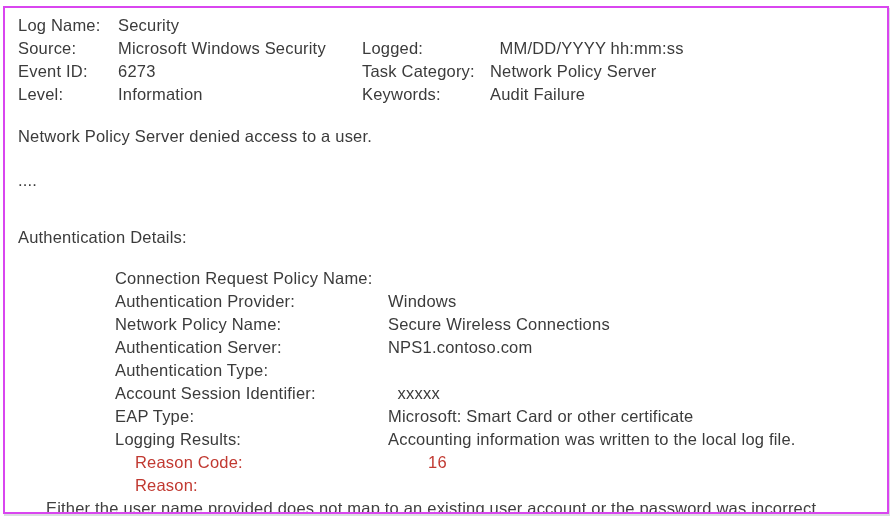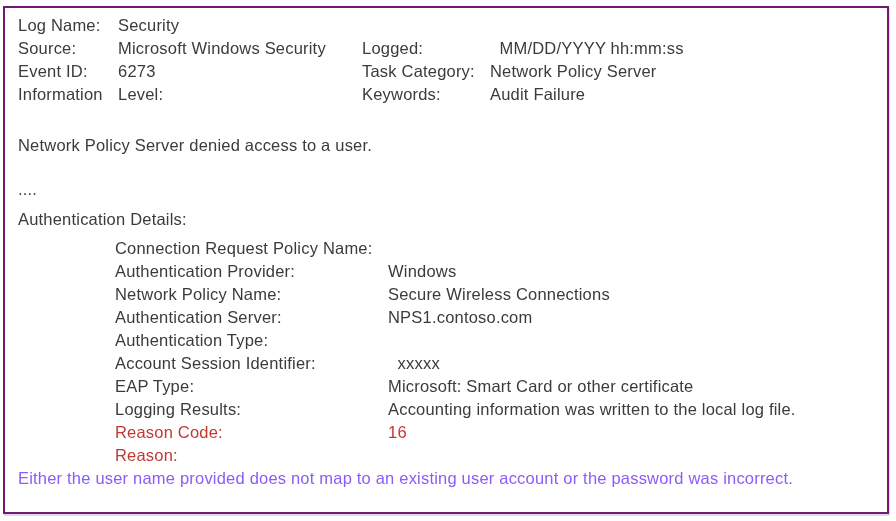--- a/index.html
+++ b/index.html
@@ -5,45 +5,45 @@
   * { box-sizing: border-box; }
   html, body {
     margin: 0; padding: 0;
     width: 896px; height: 521px;
     background: #ffffff;
     font-family: "Liberation Sans", sans-serif;
   }
   .panel {
     position: absolute;
     left: 3px; top: 6px; right: 7px; bottom: 7px;
-    border: 2px solid #701a75;
+    border: 2px solid #d946ef;
     background: #ffffff;
     padding: 6px 8px 8px 13px;
     color: #3b3b3b;
     font-size: 16.5px;
     letter-spacing: 0.2px;
     line-height: 23px;
     box-shadow: 1px 2px 0 rgba(111,118,130,0.25);
     overflow: hidden;
   }
   .hrow {
     display: grid;
     grid-template-columns: 100px 244px 128px 1fr;
   }
   .drow {
     display: grid;
     grid-template-columns: 97px 273px 1fr;
   }
   .cell { white-space: pre-wrap; overflow: hidden; }
-  .p-denied { margin-top: 28px; }
+  .p-denied { margin-top: 19px; }
   .p-dots   { margin-top: 21px; }
-  .p-auth   { margin-top: 7px; }
-  .details  { margin-top: 6px; }
-  .alert    { color: #c13931; }
-  .footer   { color: #8b5cf6; white-space: nowrap; }
+  .p-auth   { margin-top: 34px; }
+  .details  { margin-top: 18px; }
+  .alert    { color: #c13931; gap: 20px; }
+  .footer   { color: #404040; white-space: nowrap; margin-left: 28px; }
 </style>
 </head>
 <body>
 
 <div class="panel">
 
   <div class="header">
     <div class="hrow">
       <span class="cell">Log Name:</span>
       <span class="cell">Security</span>
@@ -56,22 +56,22 @@
       <span class="cell">Logged:</span>
       <span class="cell">  MM/DD/YYYY hh:mm:ss</span>
     </div>
     <div class="hrow">
       <span class="cell">Event ID:</span>
       <span class="cell">6273</span>
       <span class="cell">Task Category:</span>
       <span class="cell">Network Policy Server</span>
     </div>
     <div class="hrow">
+      <span class="cell">Level:</span>
       <span class="cell">Information</span>
-      <span class="cell">Level:</span>
       <span class="cell">Keywords:</span>
       <span class="cell">Audit Failure</span>
     </div>
   </div>
 
   <div class="p-denied cell">Network Policy Server denied access to a user.</div>
   <div class="p-dots cell">....</div>
   <div class="p-auth cell">Authentication Details:</div>
 
   <div class="details">

